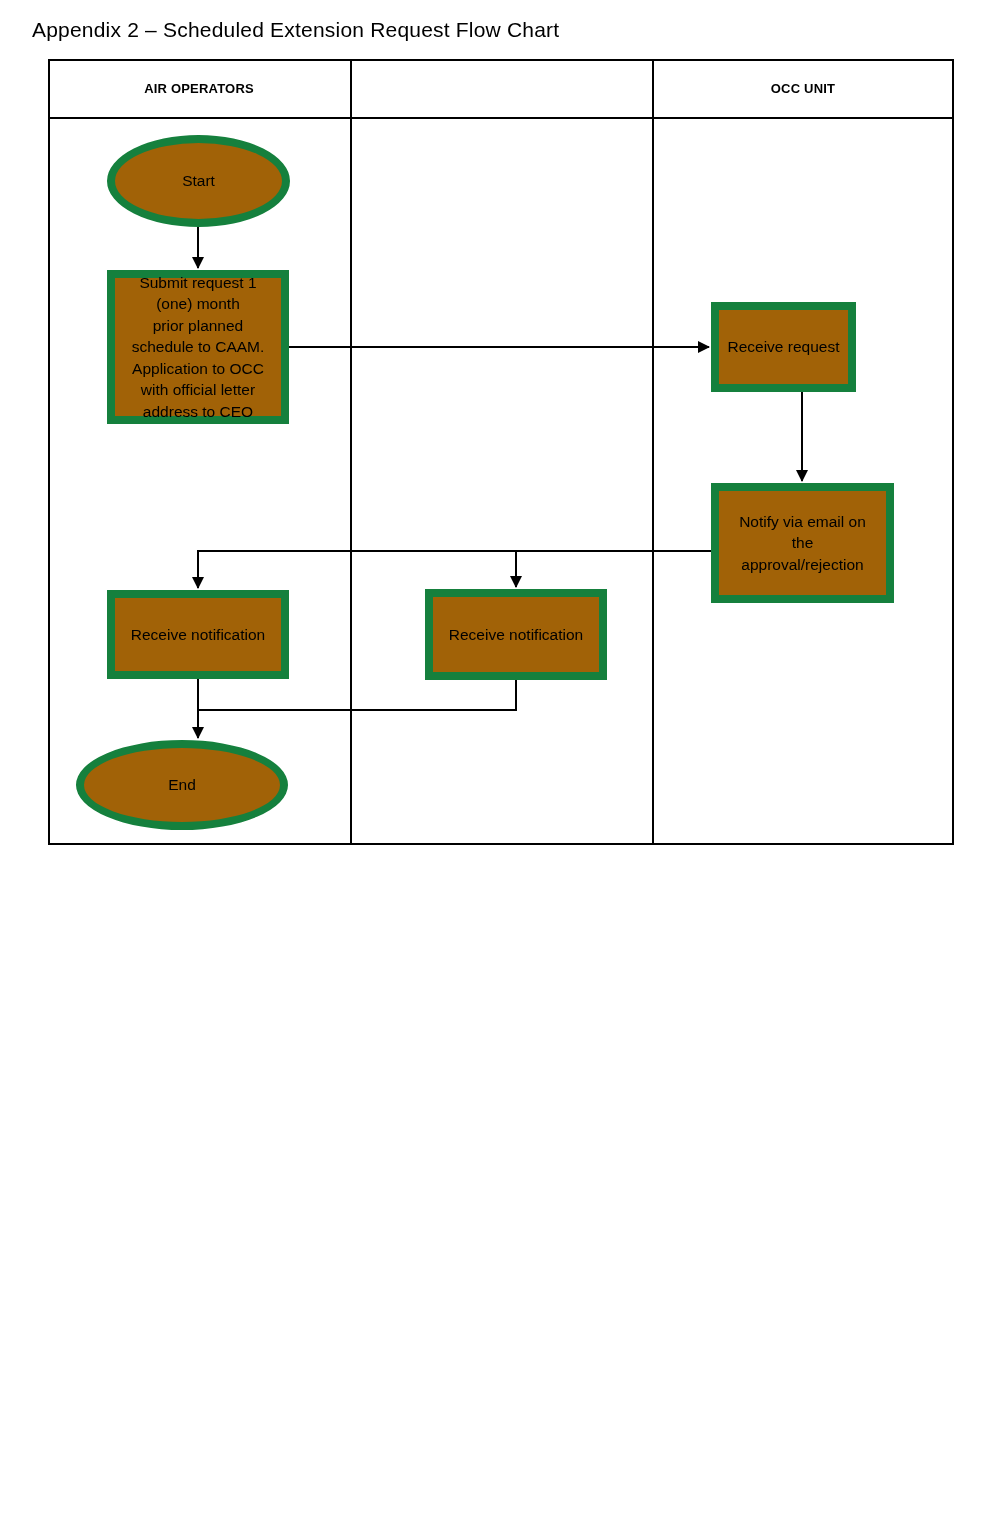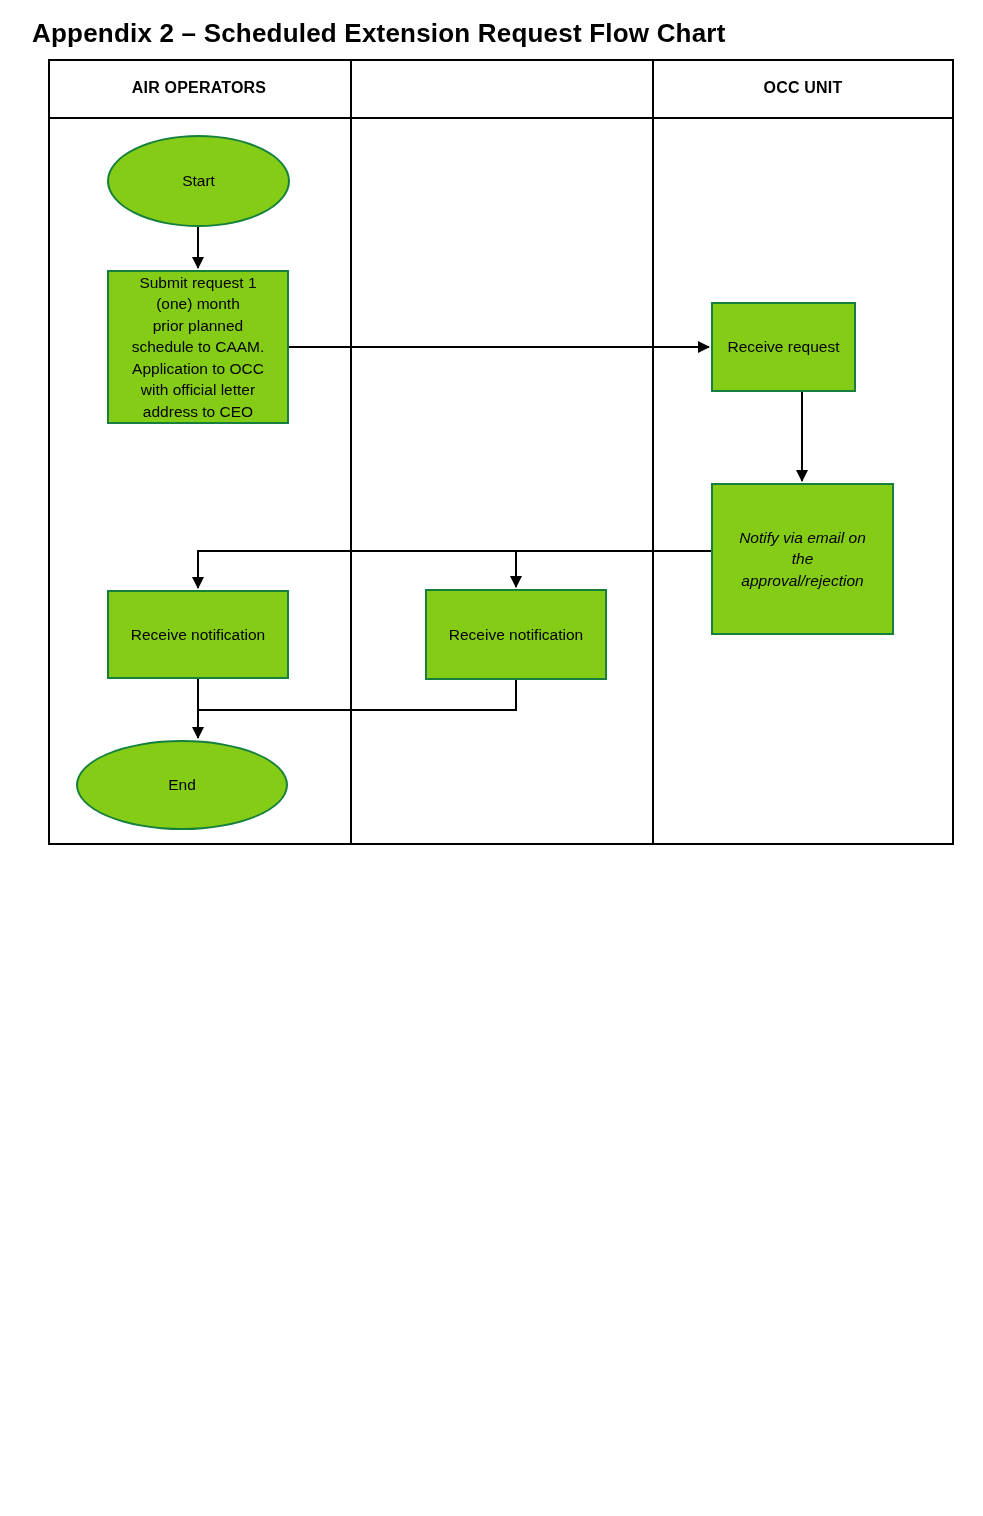--- a/index.html
+++ b/index.html
@@ -8,22 +8,22 @@
     width: 983px;
     height: 1516px;
     background: #ffffff;
     font-family: "Liberation Sans", sans-serif;
     color: #000000;
   }
   .title {
     position: absolute;
     left: 32px;
     top: 18px;
-    font-size: 26px;
-    font-weight: 700;
+    font-size: 21px;
+    font-weight: 400;
     letter-spacing: 0.2px;
     white-space: nowrap;
   }
   
   .table-frame {
     position: absolute;
     left: 48px;
     top: 59px;
     width: 906px;
     height: 786px;
@@ -48,30 +48,30 @@
     background: #000;
     z-index: 0;
   }
   .lane-header {
     position: absolute;
     top: 59px;
     height: 58px;
     display: flex;
     align-items: center;
     justify-content: center;
-    font-size: 16px;
+    font-size: 13px;
     font-weight: 700;
     letter-spacing: 0.2px;
     z-index: 3;
   }
   
   .node {
     position: absolute;
-    border: 2px solid #15803d;
-    background: #84cc16;
+    border: 8px solid #15803d;
+    background: #a16207;
     box-sizing: border-box;
     display: flex;
     align-items: center;
     justify-content: center;
     text-align: center;
     font-size: 15.5px;
     line-height: 21.5px;
     white-space: pre-line;
     z-index: 2;
   }
@@ -122,21 +122,21 @@
   <div class="node" style="left:107px; top:270px; width:182px; height:154px;">Submit request 1
 (one) month
 prior planned
 schedule to CAAM.
 Application to OCC
 with official letter
 address to CEO</div>
 
   <div class="node" style="left:711px; top:302px; width:145px; height:90px;">Receive request</div>
 
-  <div class="node" style="left:711px; top:483px; width:183px; height:152px;font-style:italic;">Notify via email on
+  <div class="node" style="left:711px; top:483px; width:183px; height:120px;">Notify via email on
 the
 approval/rejection</div>
 
   <div class="node" style="left:107px; top:590px; width:182px; height:89px;">Receive notification</div>
 
   <div class="node" style="left:425px; top:589px; width:182px; height:91px;">Receive notification</div>
 
   <div class="node terminator" style="left:76px; top:740px; width:212px; height:90px;">End</div>
 
 </div>

